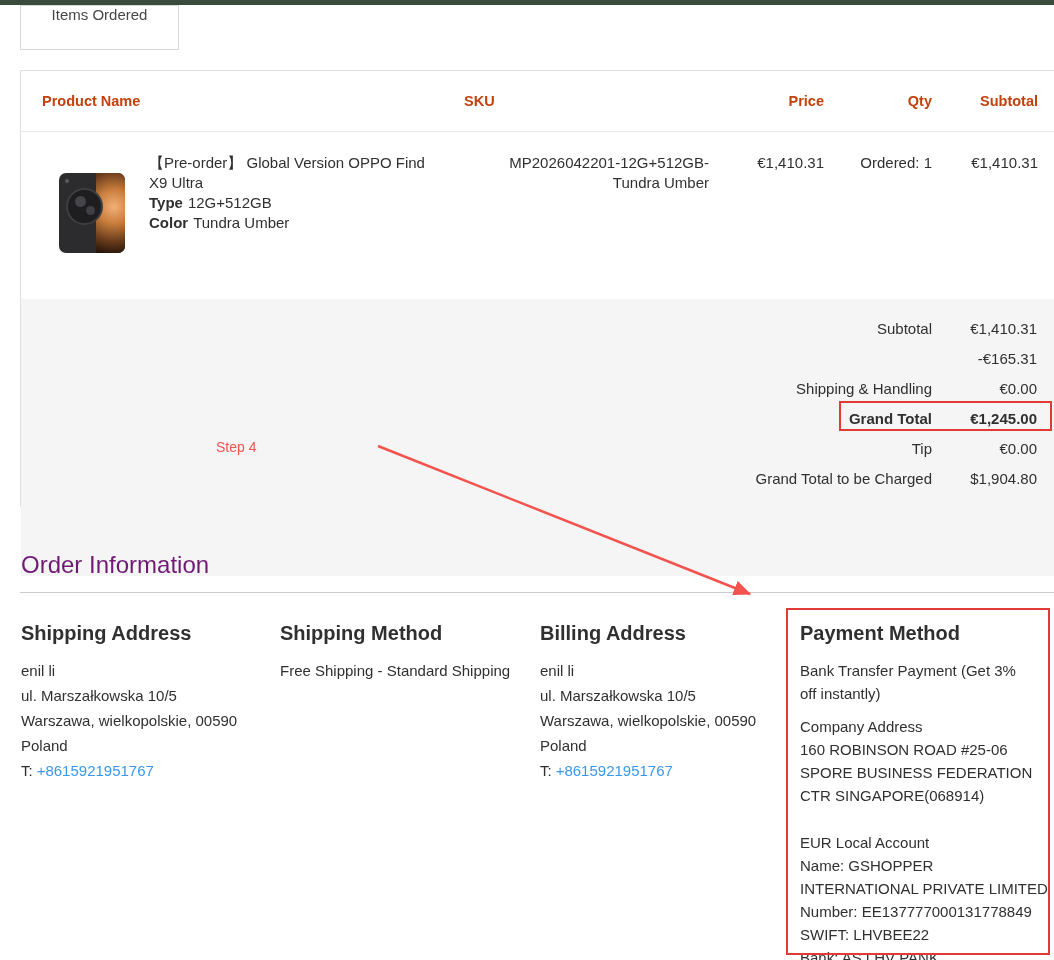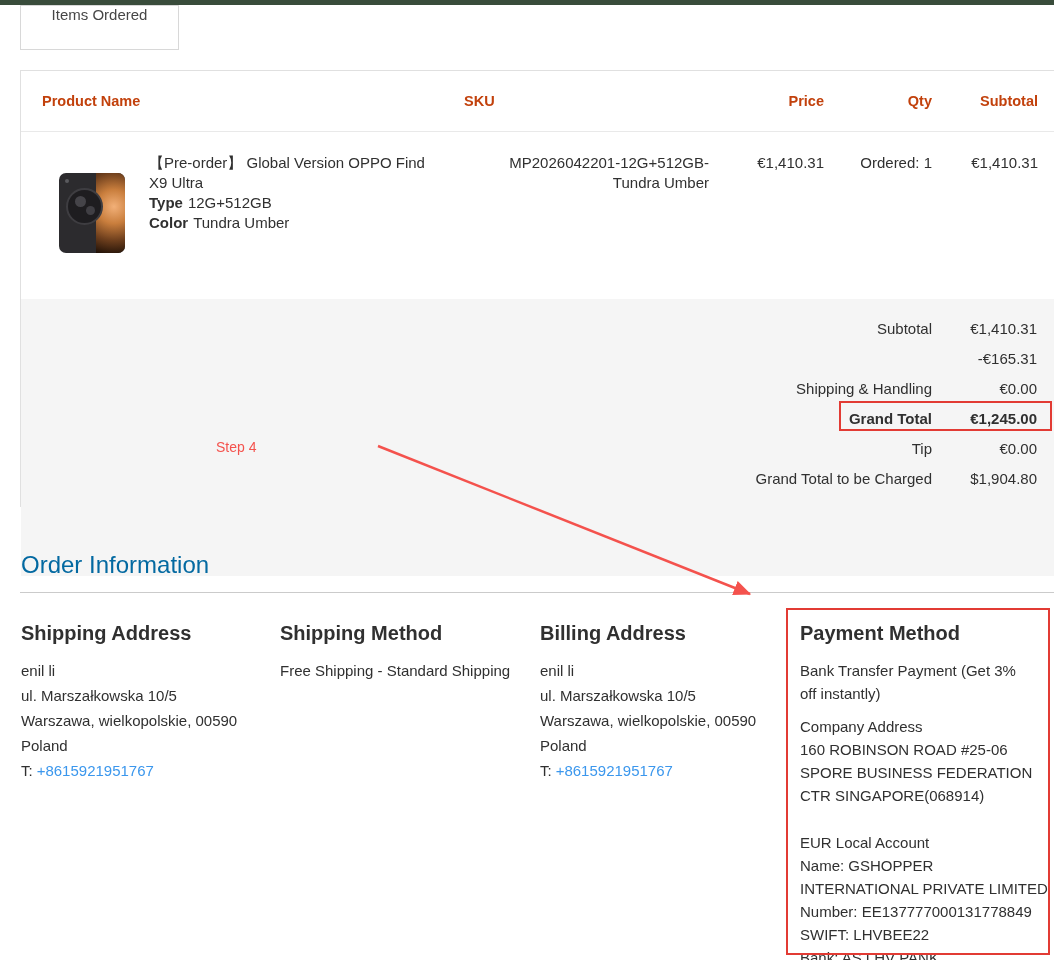--- a/index.html
+++ b/index.html
@@ -57,21 +57,21 @@
   .trow.grand .tlabel, .trow.grand .tvalue { font-weight:700; }
 
   
   .step { position:absolute; left:216px; top:391px; font-size:14px; color:#f4524d; z-index:6;margin-top:48px; }
   .hl-box { position:absolute; border:2px solid #e23b34; box-sizing:border-box; z-index:5; pointer-events:none; }
   .grand-box { left:839px; top:401px; width:213px; height:30px; }
   .payment-box { left:786px; top:608px; width:264px; height:347px; }
   .arrow { position:absolute; left:0; top:0; z-index:6; pointer-events:none; }
 
   
-  .oi-title { position:absolute; left:21px; top:551px; font-size:24px; font-weight:400; color:#0369a1; }
+  .oi-title { position:absolute; left:21px; top:551px; font-size:24px; font-weight:400; color:#701a75; }
   .divider { position:absolute; left:20px; top:592px; width:1034px; height:1px; background:#cbcbcb; }
 
   .col { position:absolute; top:622px; font-size:15px; color:#303030; }
   .col-title { font-weight:700; font-size:20px; margin-bottom:13px; }
   .col .line { line-height:25px; white-space:nowrap; }
   .col1 { left:21px;  width:250px; }
   .col2 { left:280px; width:255px; }
   .col3 { left:540px; width:250px; }
   .col4 { left:800px; width:246px; z-index:5; }
   .col4 .line { line-height:23px; }

